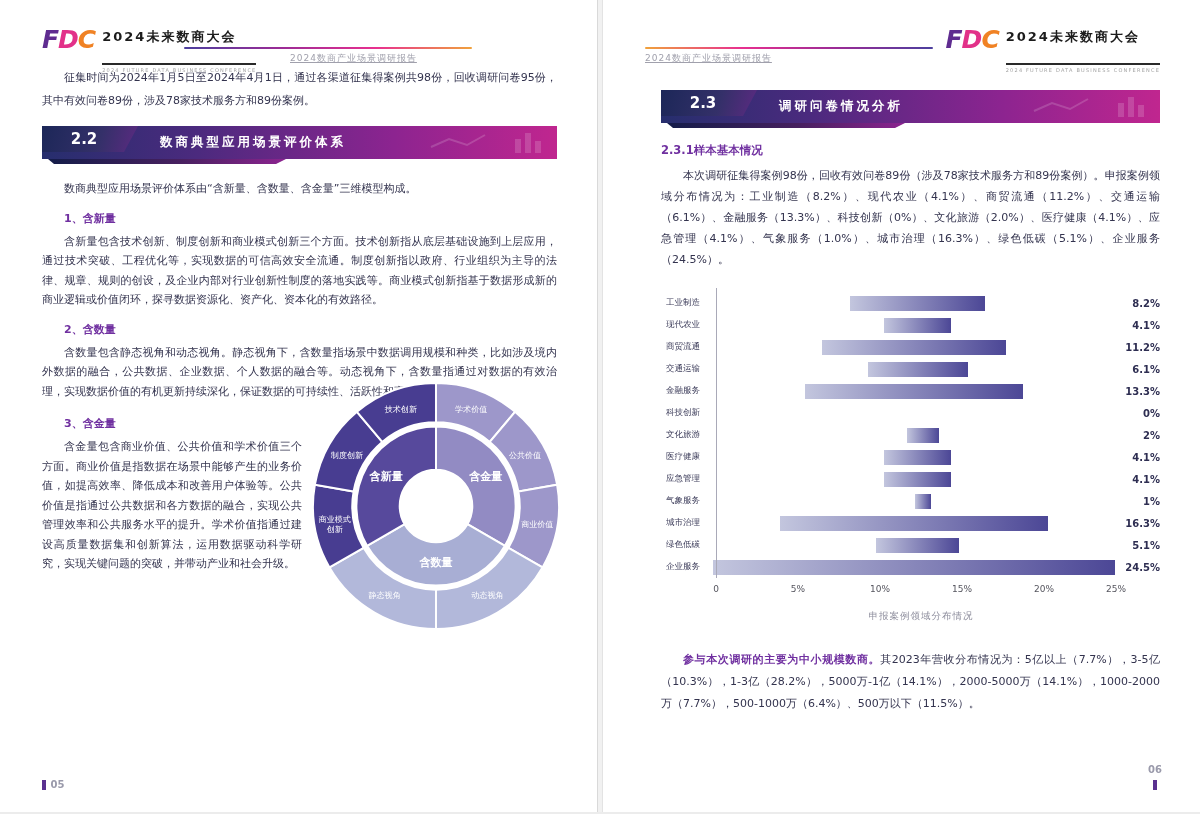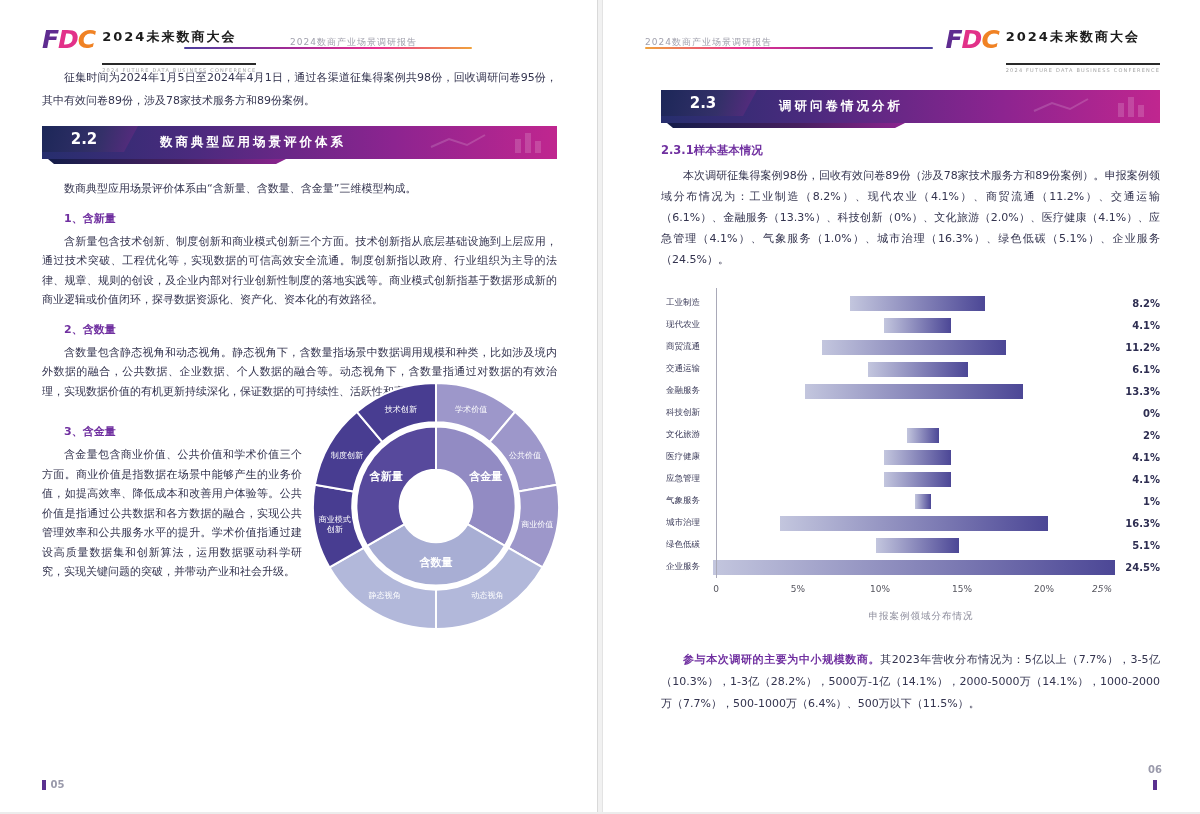--- a/index.html
+++ b/index.html
@@ -17,21 +17,21 @@
   .logo { position:absolute; top:0; display:flex; align-items:flex-start; gap:7px; }
   .logo-left .logo { left:0; }
   .logo-right .logo { right:0; }
   .fdc { font-size:25px; font-weight:bold; font-style:italic; line-height:24px; letter-spacing:-1px; }
   .fdc .f { color:#5f2c90; } .fdc .d { color:#e23189; } .fdc .c { color:#f08224; }
   .lt1 { font-size:13px; font-weight:bold; color:#1c1c1c; letter-spacing:2px; border-bottom:2px solid #2a2a2a; padding-bottom:17px; white-space:nowrap; }
   .lt2 { font-size:5px; color:#a3a3a3; letter-spacing:1.2px; margin-top:2px; white-space:nowrap; }
   .hline { position:absolute; top:19px; height:2px; width:288px; border-radius:1px; }
   .hline-l { left:142px; background:linear-gradient(90deg,#4b3f9e,#9a2b96,#e8308f,#f0a23c); }
   .hline-r { left:0; background:linear-gradient(90deg,#f0a23c,#e8308f,#9a2b96,#4b3f9e); }
-  .hreport { position:absolute; top:8px; font-size:9px; color:#a0a0ac; letter-spacing:1px; white-space:nowrap; }
+  .hreport { position:absolute; top:24px; font-size:9px; color:#a0a0ac; letter-spacing:1px; white-space:nowrap;text-decoration:underline; }
   .hreport-l { left:248px; }
   .hreport-r { left:0; }
 
   
   .content { position:absolute; top:66px; left:42px; right:40px; }
   .content-r { left:58px; right:40px; }
   p.body { font-size:11px; line-height:19.5px; text-indent:2em; text-align:justify; margin-bottom:9px; }
   p.para-lg { line-height:23px; margin-bottom:13px; }
   h4.sub { font-size:11px; font-weight:bold; color:#7030a0; margin:12px 0 6px; text-indent:2em; }
   h4.sub231 { font-size:11.5px; font-weight:bold; color:#7030a0; margin:18px 0 7px; }
@@ -47,21 +47,21 @@
     color:#fff; font-size:15px; font-weight:bold; display:flex; align-items:center; justify-content:center; padding-right:12px; }
   .banner-shadow { position:absolute; left:6px; top:33px; width:238px; height:5px;
     background:linear-gradient(90deg,#141c49 0%, #47205f 55%, #8c2490 100%);
     clip-path:polygon(0 0, 100% 0, calc(100% - 10px) 100%, 6px 100%); }
   .banner-title { color:#fff; font-size:12.5px; font-weight:bold; letter-spacing:3px; margin-left:118px; white-space:nowrap; }
   .banner-deco { position:absolute; right:8px; top:3px; opacity:.16; }
 
   
   .gold-row { display:flex; margin-top:2px; }
   .gold-text { width:260px; flex:none; }
-  .gold-text h4 { margin-top:14px; }
+  .gold-text h4 { margin-top:6px; }
   .donut-wrap { flex:none; margin-left:8px; margin-top:-30px; }
 
   
   .chart { margin-top:22px; }
   .chart-rows { position:relative; }
   .chart-rows::before { content:''; position:absolute; left:55px; top:-4px; bottom:0; width:1px; background:#a9a9b8; }
   .crow { display:flex; align-items:center; height:22px;justify-content:space-between; }
   .clabel { width:47px; flex:none; text-align:right; padding-right:8px; font-size:8.5px; color:#3c3c5a; white-space:nowrap; }
   .cbar { height:15px; margin-left:1px; flex:none; }
   .cval { font-size:10px; font-weight:bold; color:#2e2e52; margin-left:6px; white-space:nowrap; }
@@ -256,21 +256,21 @@
               <span class="cbar" style="width: 401.8px; background: linear-gradient(90deg, rgb(195, 198, 222), rgb(76, 71, 150));"></span>
               <span class="cval">24.5%</span>
             </div>
           </div>
         <div class="chart-ticks">
             <span style="left: 0px;">0</span>
             <span style="left: 82px;">5%</span>
             <span style="left: 164px;">10%</span>
             <span style="left: 246px;">15%</span>
             <span style="left: 328px;">20%</span>
-            <span style="left: 386px; font-style: italic;">25%</span>
+            <span style="left: 400px;">25%</span>
           </div>
         <div class="chart-caption">申报案例领域分布情况</div>
       </div>
 
       <p class="body" style="margin-top:26px; line-height:22px;">
         <span class="lead">参与本次调研的主要为中小规模数商。</span><span>其2023年营收分布情况为：5亿以上（7.7%），3-5亿（10.3%），1-3亿（28.2%），5000万-1亿（14.1%），2000-5000万（14.1%），1000-2000万（7.7%），500-1000万（6.4%）、500万以下（11.5%）。</span>
       </p>
     </div>
 
     <div class="pageno pageno-r">

